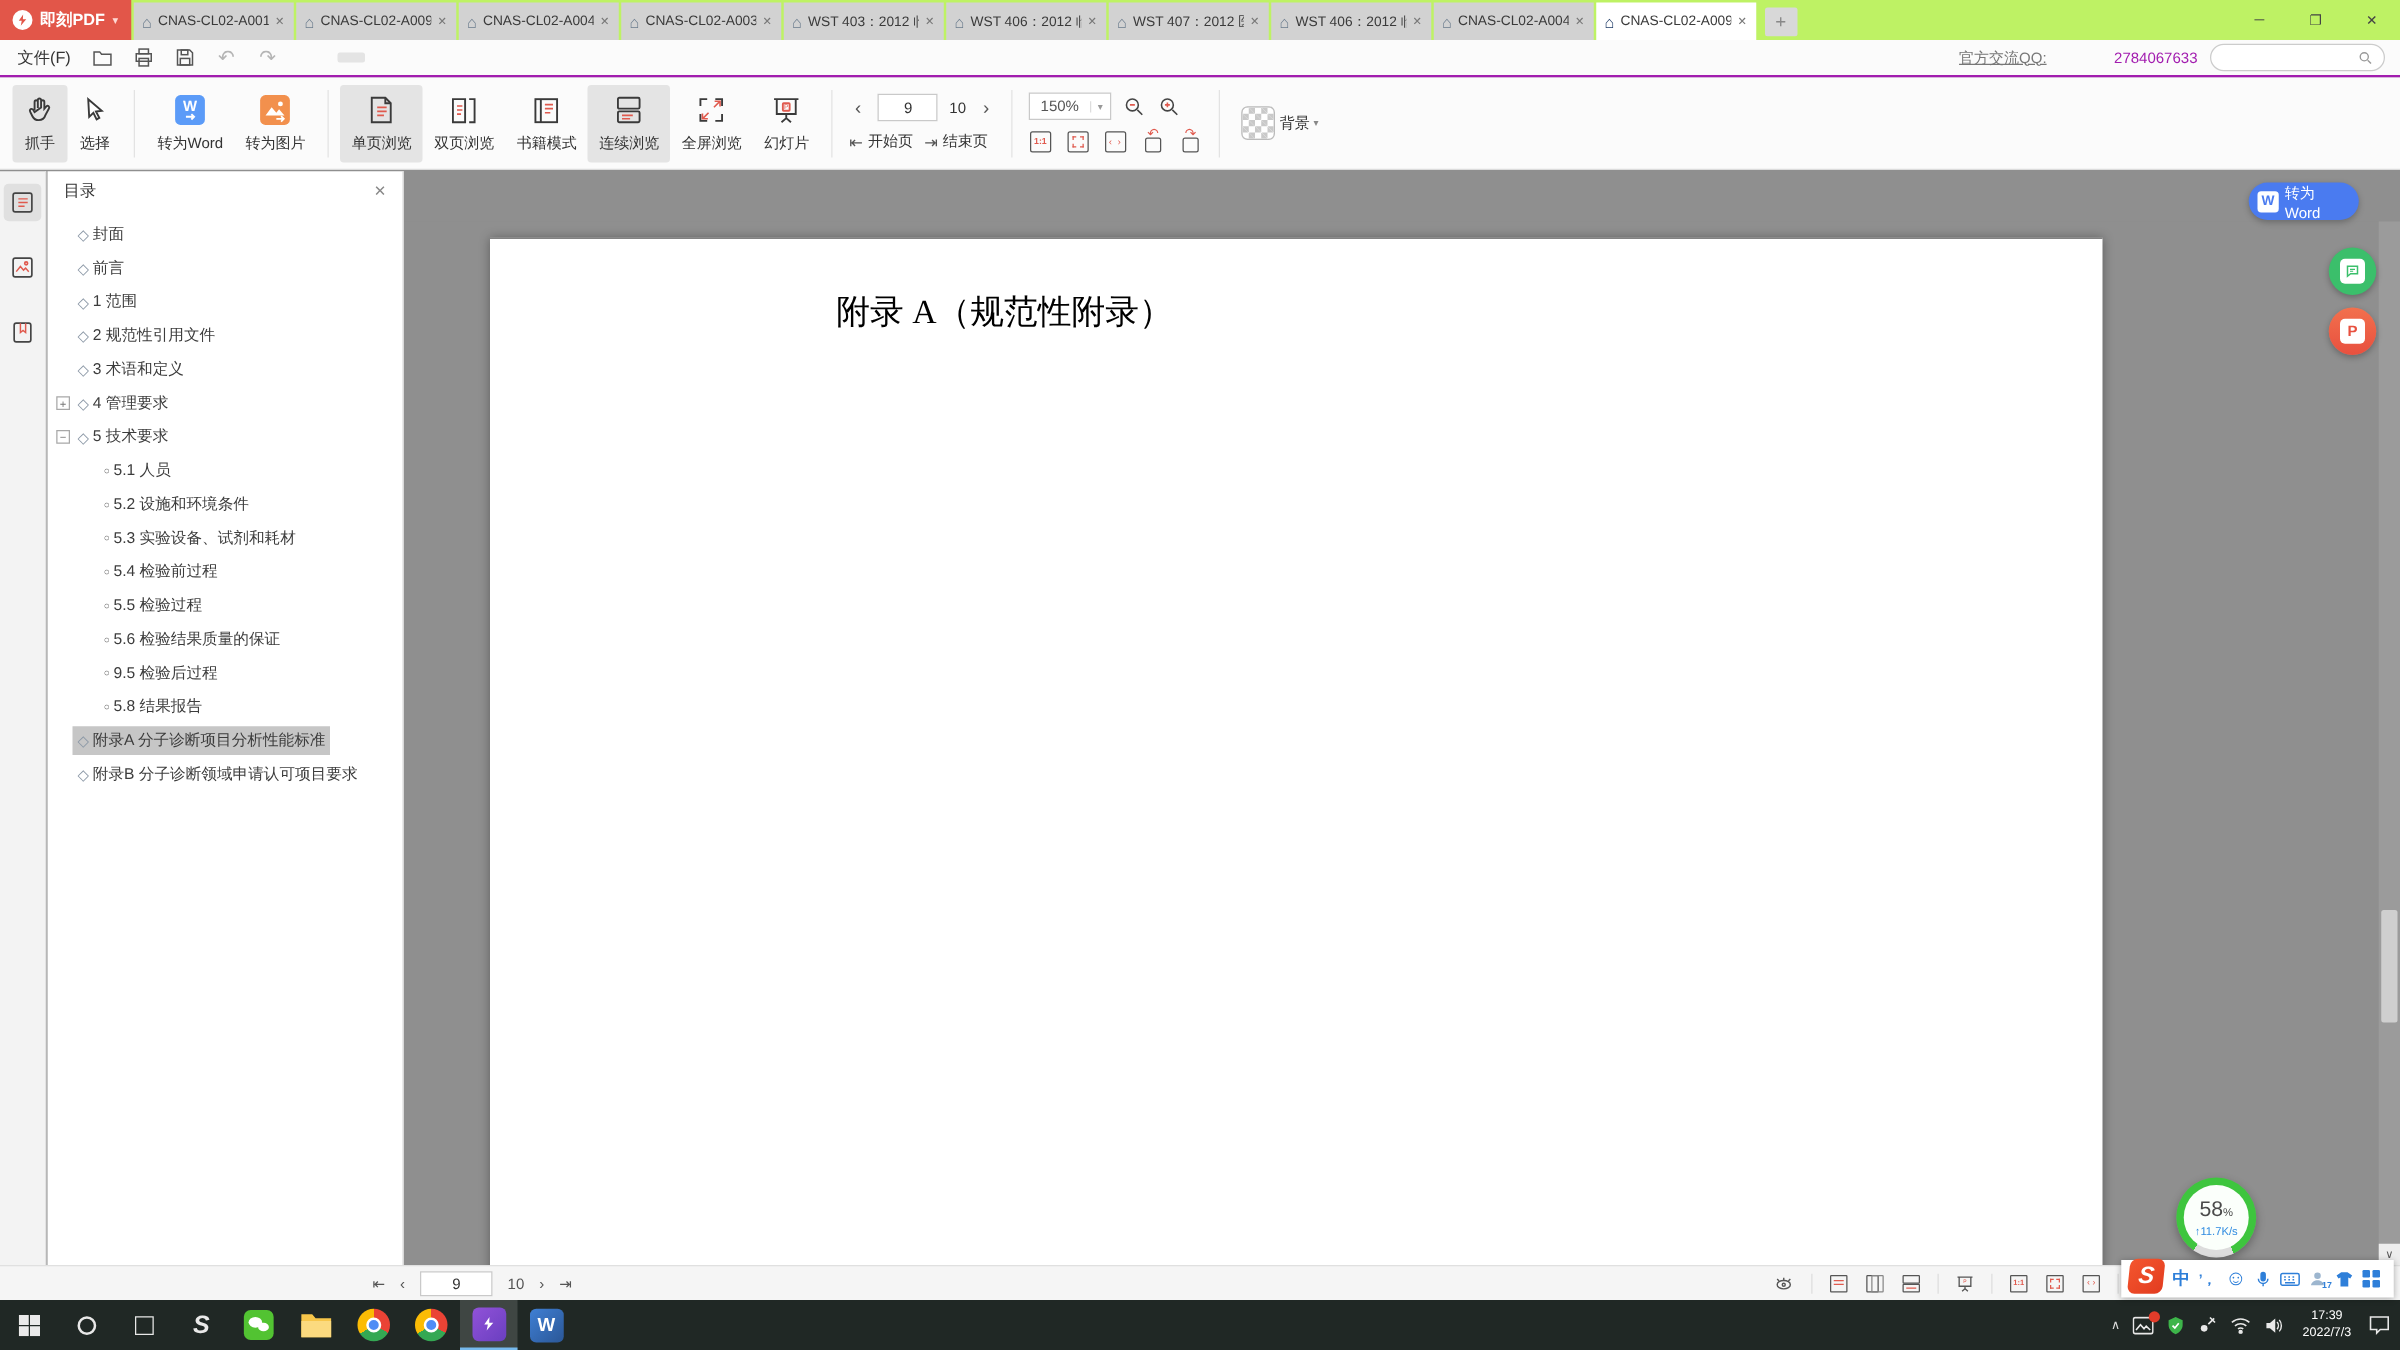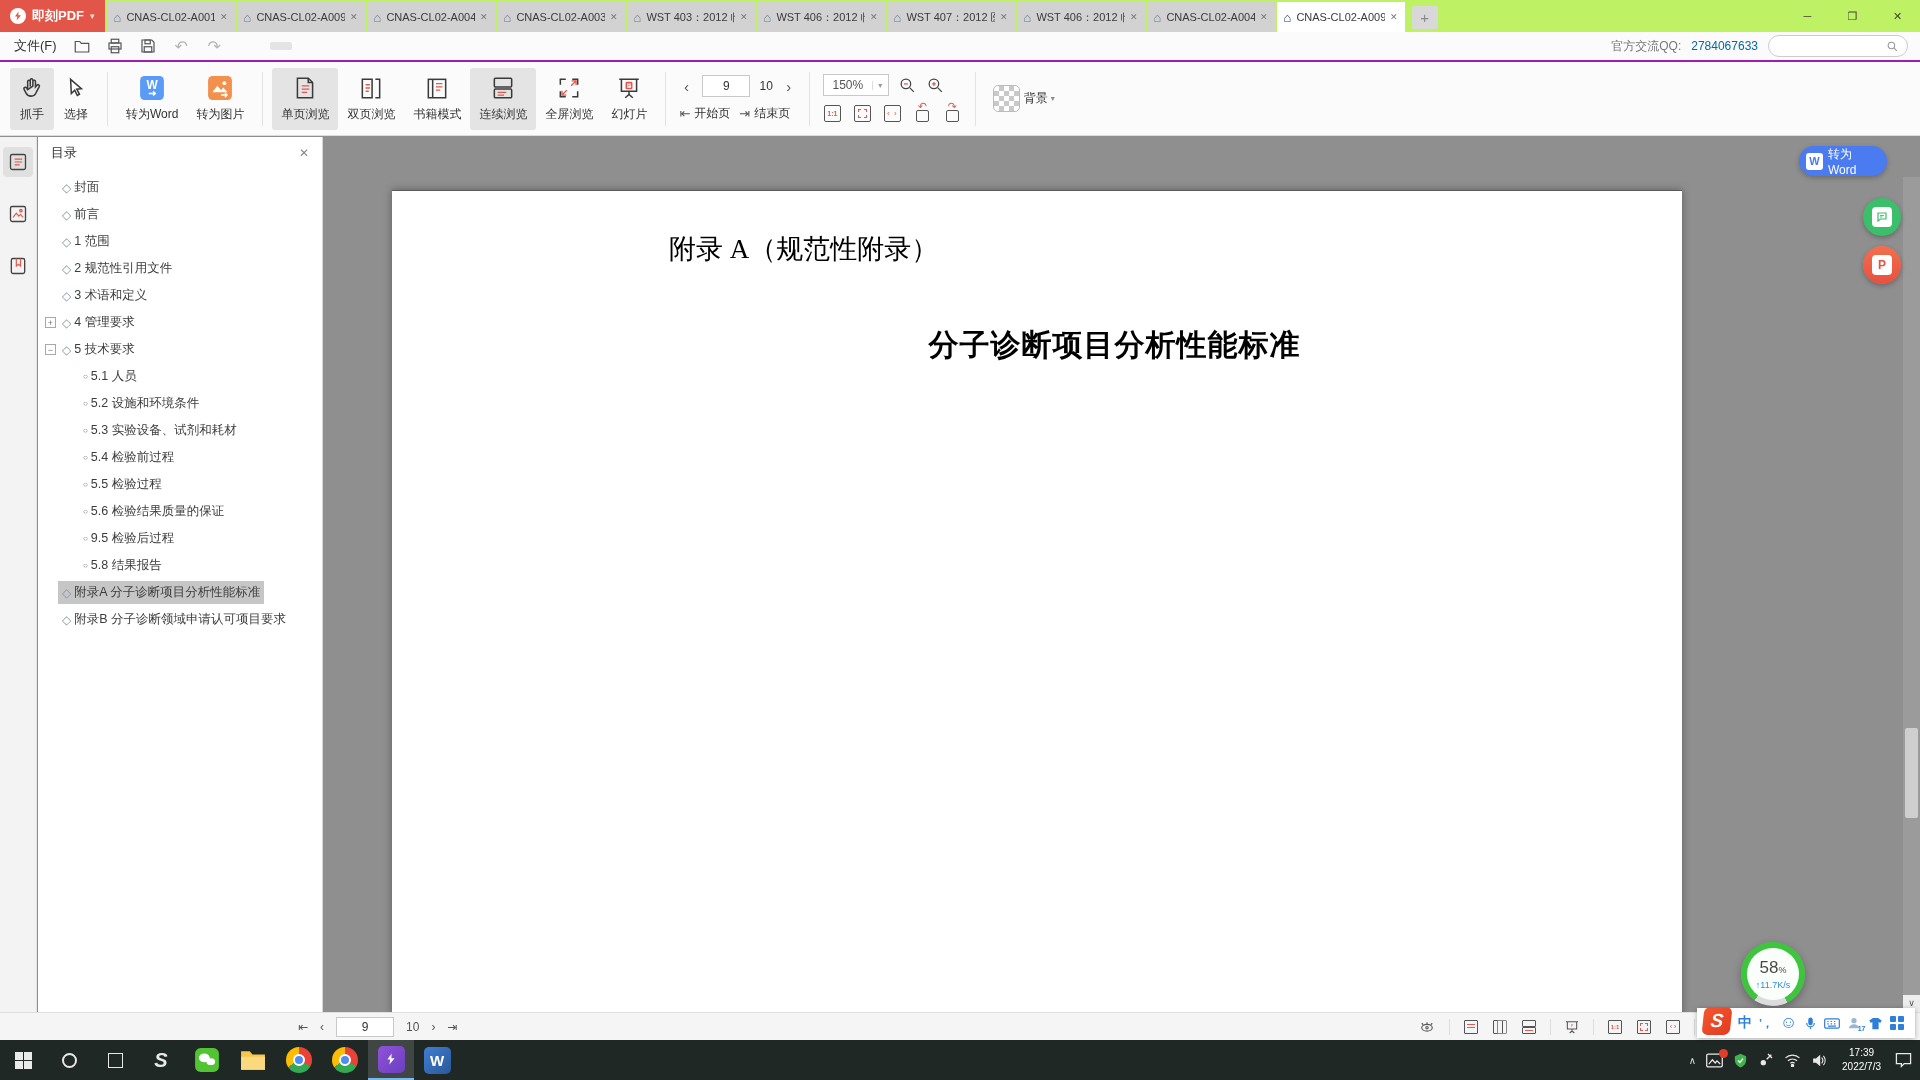--- a/index.html
+++ b/index.html
@@ -26,22 +26,22 @@
   
   .menubar { position:absolute; top:32px; left:0; right:0; height:30px; background:#fbfbfb; border-bottom:2px solid #a21caf; display:flex; align-items:center; font-size:13px; color:#333; z-index:9; }
   .file-label { margin-left:14px; }
   .mb-icons { display:flex; align-items:center; gap:14px; margin-left:16px; }
   .mb-ic { width:19px; height:19px; display:flex; align-items:center; justify-content:center; }
   .mb-undo { color:#b5b5b5; font-size:16px; }
   .menus { display:flex; align-items:center; gap:32px; margin-left:46px; }
   .menu-item { padding:4px 11px; border-radius:2px; }
   .menu-item.active { background:#e4e4e4; }
   .mb-right { margin-left:auto; display:flex; align-items:center; gap:10px; margin-right:12px; font-size:12px; }
-  .qq-label { color:#777; }
-  .qq-num { color:#0369a1; }
+  .qq-label { color:#777;text-decoration:underline; }
+  .qq-num { color:#a21caf;margin-left:44px; }
   .searchbox { width:140px; height:22px; border:1px solid #ccc; border-radius:11px; background:#fff; display:flex; align-items:center; justify-content:flex-end; padding:0 8px; }
 
   
   .toolbar { position:absolute; top:62px; left:0; right:0; height:74px; background:#fbfbfb; border-bottom:1px solid #dcdcdc; display:flex; align-items:center; padding:0 10px; z-index:9; }
   .tsep { width:1px; height:54px; background:#e3e3e3; margin:0 9px; }
   .titem { display:flex; flex-direction:column; align-items:center; justify-content:center; gap:5px; padding:4px 9px; border-radius:3px; font-size:12px; color:#333; height:62px; }
   .titem.selected { background:#e4e4e4; }
   .tool-stack { display:flex; flex-direction:column; gap:8px; justify-content:center; font-size:12px; color:#333; padding:0 4px; }
   .nav-row { display:flex; align-items:center; gap:9px; }
   .nav-arrow { color:#555; font-size:15px; width:14px; text-align:center; }
@@ -561,21 +561,20 @@
           <span>附录B 分子诊断领域申请认可项目要求</span>
         </span>
       </div>
   </div>
 </div>
 
 <div class="docarea">
   <div class="page">
     <div class="page-content">
       <div class="doc-heading">附录 A（规范性附录）</div>
-      <div class="doc-title">分子诊断项目分析性能标准</div>
       <div class="doc-body">
         <p></p>
           <p></p>
           <p></p>
           <p></p>
           <p></p>
           <p></p>
           <p></p>
       </div>
     </div>

